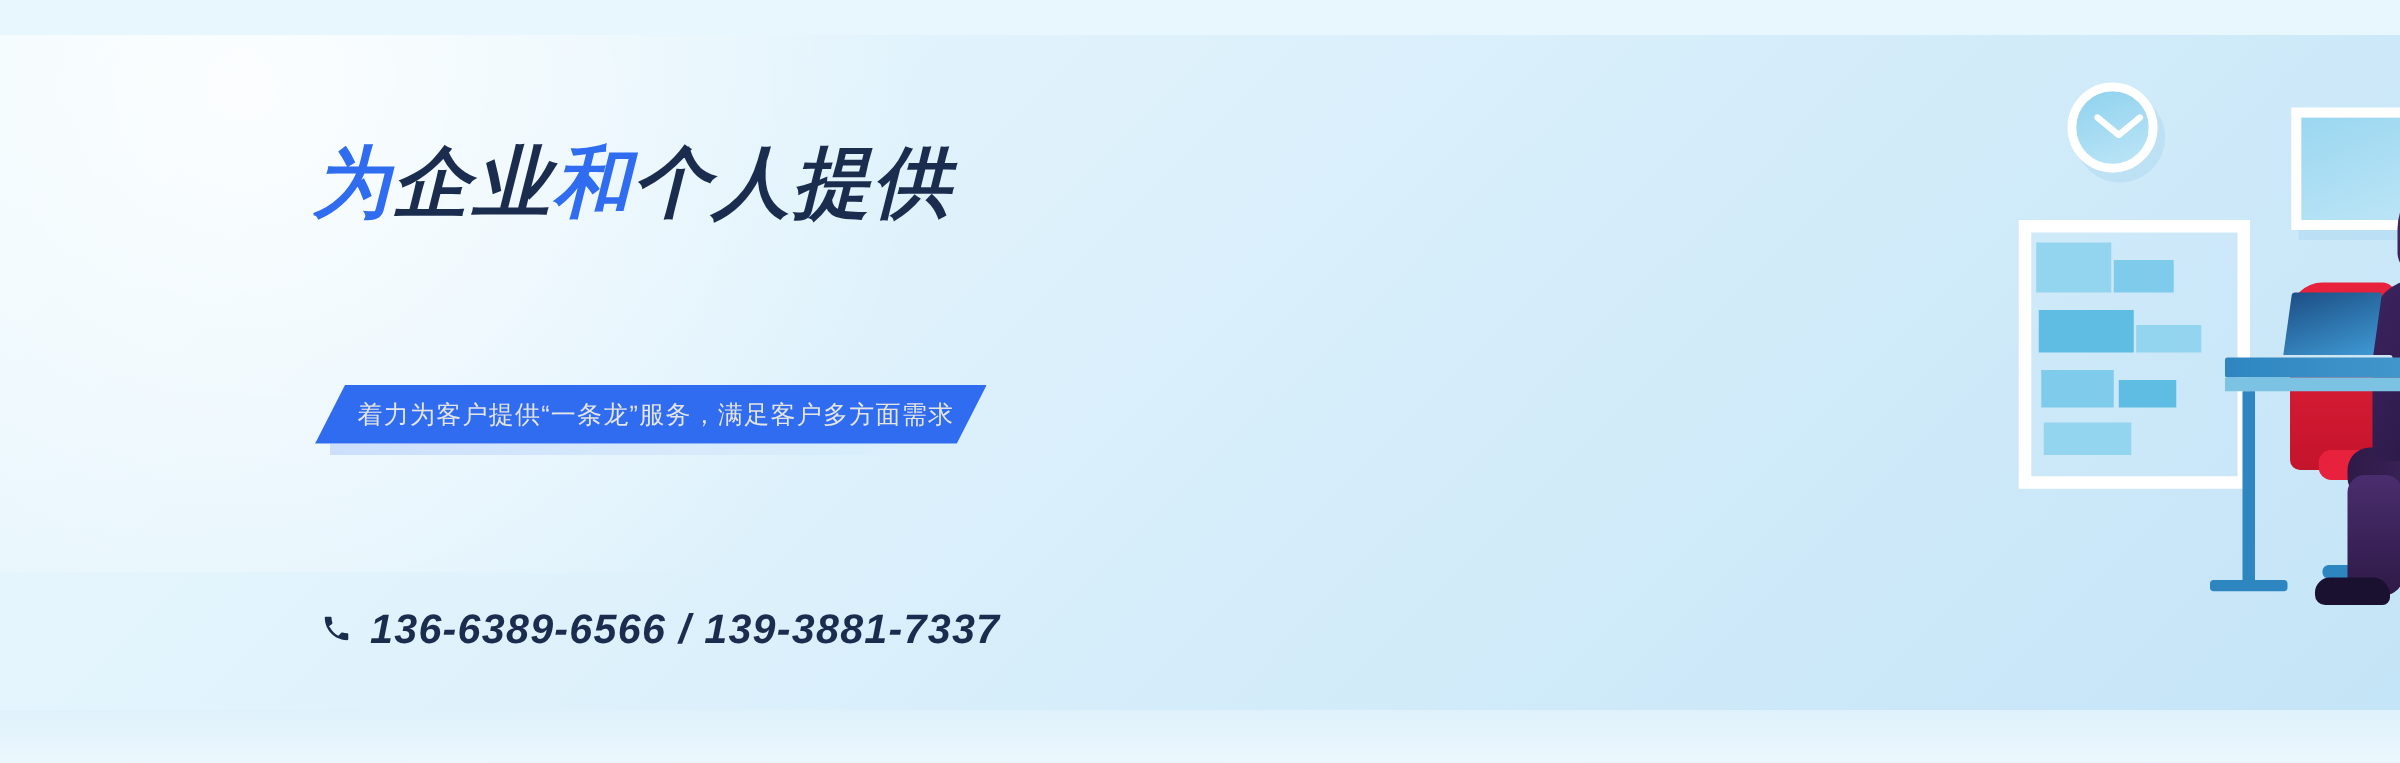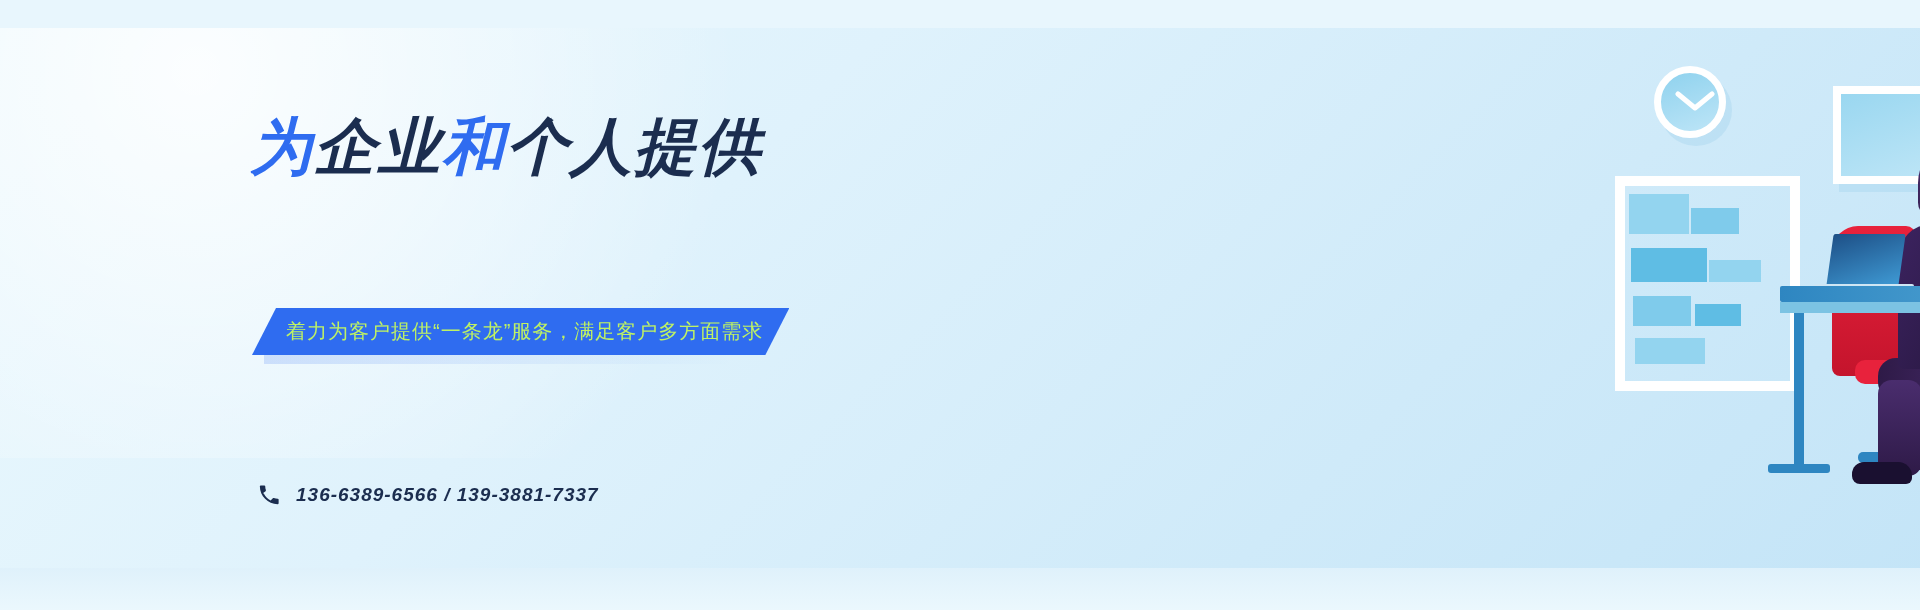--- a/index.html
+++ b/index.html
@@ -24,39 +24,39 @@
   .textblock{position:absolute;left:250px;top:88px;width:820px;}
   .headline{margin:0;line-height:1.0;letter-spacing:2px;
     font-weight:bold;font-size:62px;font-family:"Liberation Sans","DejaVu Sans",sans-serif;
     font-style:italic;}
   .hl-row{white-space:nowrap;margin-bottom:10px;}
   .navy{color:#1b2d4f;}
   .blue{color:#2f6cf0;}
 
   .ribbon{position:absolute;left:2px;top:192px;height:47px;
     display:flex;align-items:center;
-    background:#2f6cf0;color:#bef264;font-size:20px;letter-spacing:1px;
+    background:#2f6cf0;color:#e5e5e5;font-size:20px;letter-spacing:1px;
     padding:0 26px 0 34px;
     clip-path:polygon(24px 0,100% 0,calc(100% - 24px) 100%,0 100%);
     box-shadow:0 6px 16px rgba(47,108,240,.22);}
   .ribbon-shadow{position:absolute;left:14px;top:239px;width:470px;height:9px;
     background:linear-gradient(90deg,rgba(47,108,240,.18),rgba(47,108,240,0));}
 
   .features{position:absolute;left:8px;top:282px;display:flex;align-items:center;gap:44px;}
   .feat{display:flex;align-items:center;gap:14px;}
   .plus{width:30px;height:30px;border-radius:50%;background:#f6871f;
     position:relative;box-shadow:0 2px 5px rgba(246,135,31,.35);flex:0 0 auto;}
   .plus:before,.plus:after{content:"";position:absolute;background:#fff;border-radius:1px;}
   .plus:before{left:8px;top:14px;width:14px;height:2.5px;}
   .plus:after{left:13.7px;top:8px;width:2.5px;height:14px;}
   .feat-label{font-size:22px;color:#30465f;letter-spacing:1px;}
 
   .phone{position:absolute;left:8px;top:368px;display:flex;align-items:center;gap:16px;}
   .phone-ico{color:#1b2d4f;width:22px;height:22px;}
-  .phone-num{font-size:19px;font-weight:bold;color:#1b2d4f;letter-spacing:1px;
+  .phone-num{font-size:33px;font-weight:bold;color:#1b2d4f;letter-spacing:1px;
     font-style:italic;font-family:"Liberation Sans","DejaVu Sans",sans-serif;}
 
   
   .illus{position:absolute;left:790px;top:0;width:1130px;height:610px;}
   .sh{position:absolute;}
   .book{position:absolute;background:#93d4ef;}
   .book.l{background:#7fcbeb;}
   .book.d{background:#5fbde4;}
 
   

